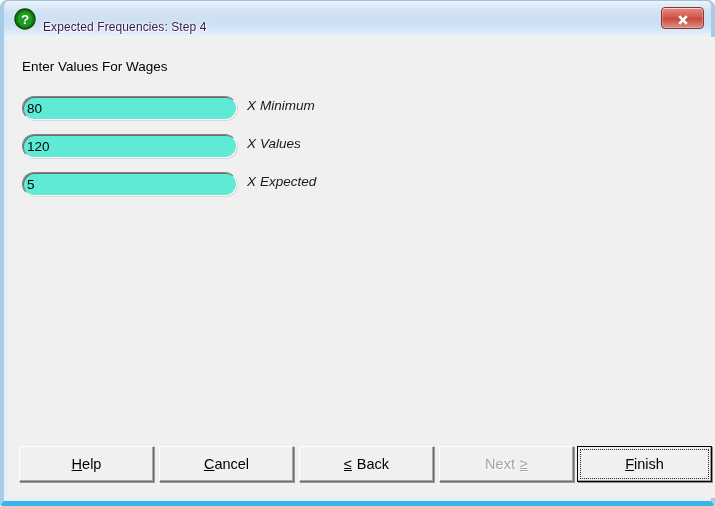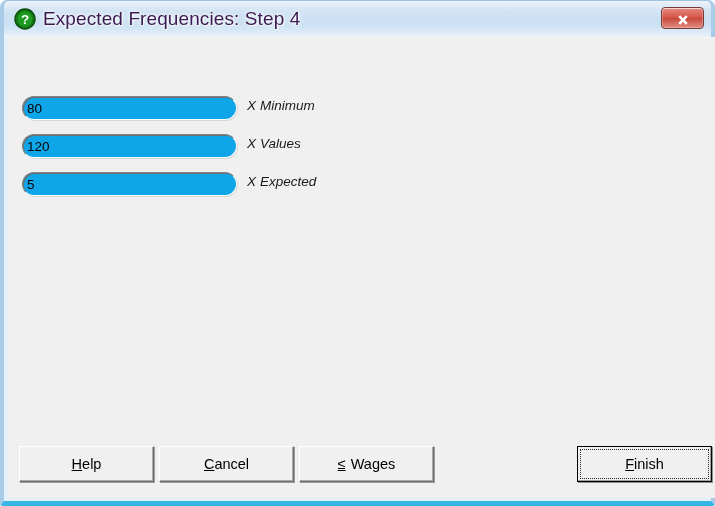--- a/index.html
+++ b/index.html
@@ -52,22 +52,22 @@
     width: 707px;
     height: 36px;
   }
   #title-icon {
     position: absolute;
     left: 10px; top: 7px;
     width: 22px; height: 22px;
   }
   #title-text {
     position: absolute;
-    left: 39px; top: 7px;
-    font-size: 19px;
+    left: 39px; top: 16px;
+    font-size: 12px;
     line-height: 21px;
     color: #3b1a52;
     letter-spacing: 0.1px;
     text-shadow:
        0 0 3px rgba(255,255,255,0.95),
        0 0 6px rgba(255,255,255,0.85),
        1px 1px 0 rgba(255,255,255,0.6);
     white-space: nowrap;
   }
   #close-button {
@@ -113,21 +113,21 @@
   .field-row.r0 { top: 58px; }
   .field-row.r1 { top: 96px; }
   .field-row.r2 { top: 134px; }
 
   .text-input {
     position: absolute;
     left: 0; top: 0;
     width: 215px;
     height: 24px;
     box-sizing: border-box;
-    background: #0ea5e9;
+    background: #5eead4;
     border-top: 1px solid #848484;
     border-left: 1px solid #848484;
     border-right: 1px solid #ffffff;
     border-bottom: 1px solid #ffffff;
     box-shadow: inset 1px 1px 0 #6d6d6d, 1px 1px 0 #d8d8d8;
     font-family: "Liberation Sans", sans-serif;
     font-size: 13.5px;
     color: #000000;
     padding: 0 0 0 4px;
     line-height: 22px;
@@ -239,20 +239,21 @@
 
     <button id="close-button" aria-label="Close">
       <svg width="14" height="14" viewBox="0 0 14 14">
         <path d="M3.2 3.2 L10.8 10.8 M10.8 3.2 L3.2 10.8" stroke="#ffffff" stroke-width="2.6" stroke-linecap="butt"></path>
       </svg>
     </button>
   </div>
 
   <div id="client-area">
 
+    <div id="instruction-label">Enter Values For Wages</div>
 
     <div class="field-row r0">
       <input class="text-input" type="text" value="80" style="">
       <span class="field-label">
         <span class="var">X</span><span>Minimum</span>
       </span>
     </div>
 
     <div class="field-row r1">
       <input class="text-input" type="text" value="120" style="">
@@ -275,23 +276,27 @@
           <span>elp</span>
       </button>
 
       <button class="dlg-button b1">
         <span class="mnemonic">C</span>
           <span>ancel</span>
       </button>
 
       <button class="dlg-button b2">
         <span class="btn-sym">≤</span>
-          <span>Wages</span>
+          <span>Back</span>
       </button>
 
+      <button class="dlg-button b3 disabled" disabled="">
+        <span>Next</span>
+          <span class="btn-sym-after">≥</span>
+      </button>
 
       <div id="finish-button-wrap">
         <button id="finish-button">
           <span class="mnemonic">F</span>
             <span>inish</span>
         </button>
       </div>
 
     </div>
   </div>

